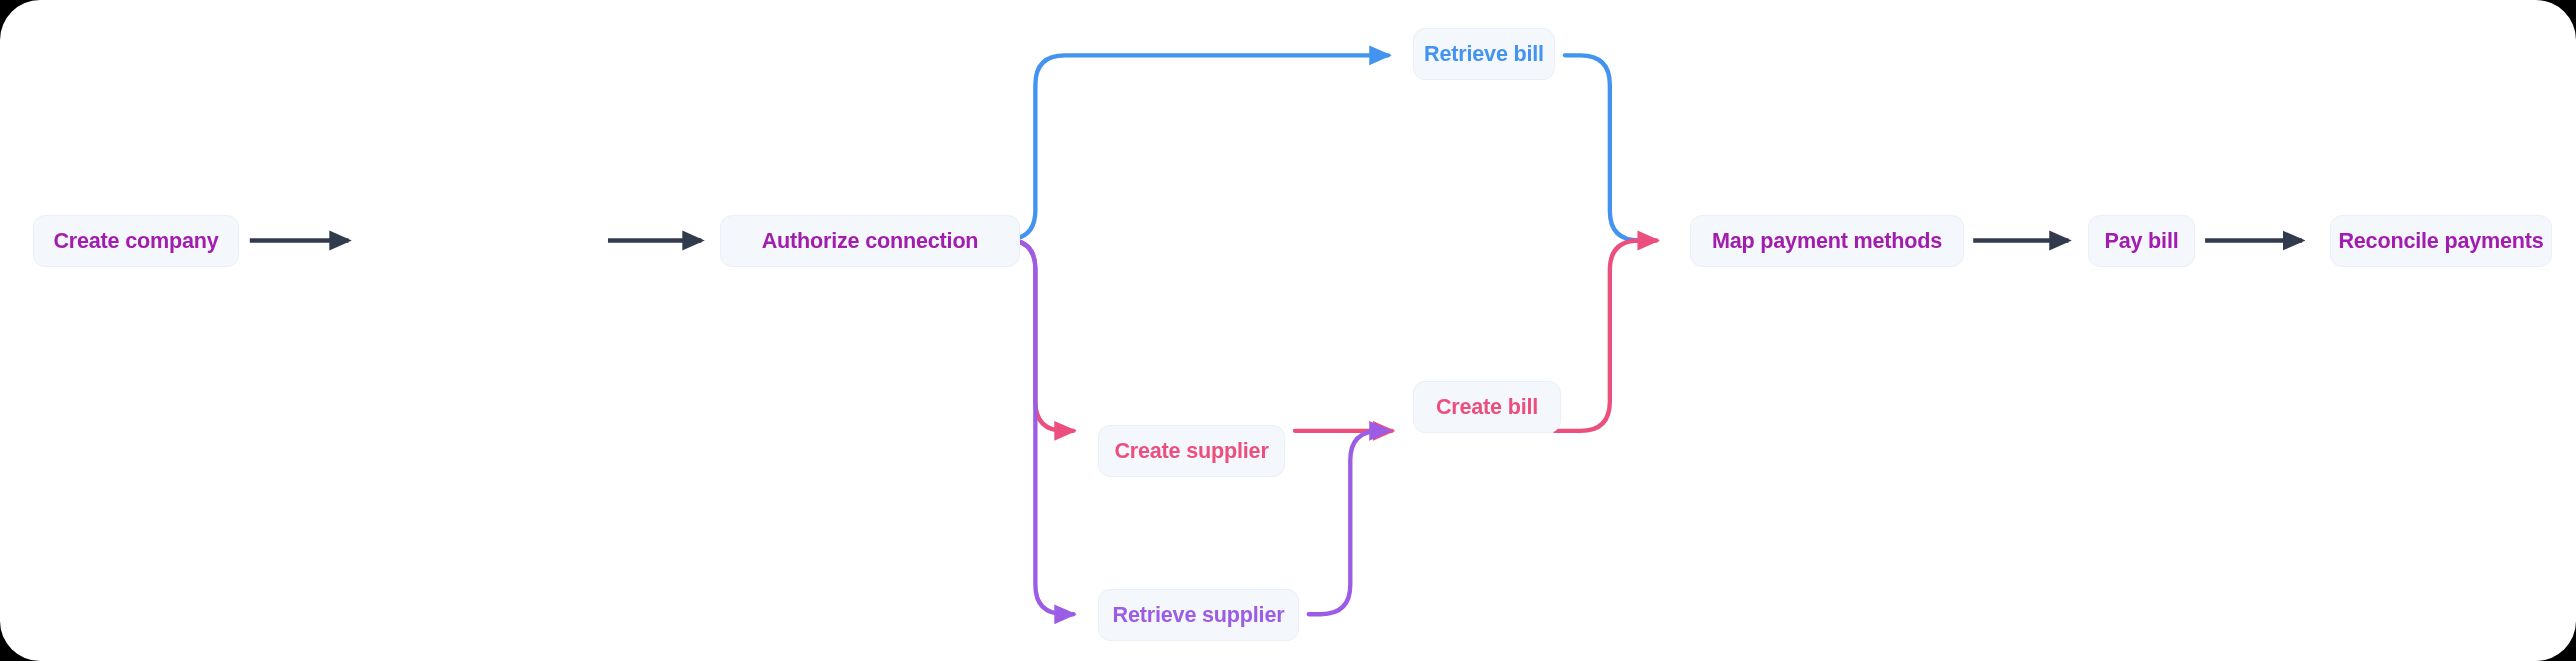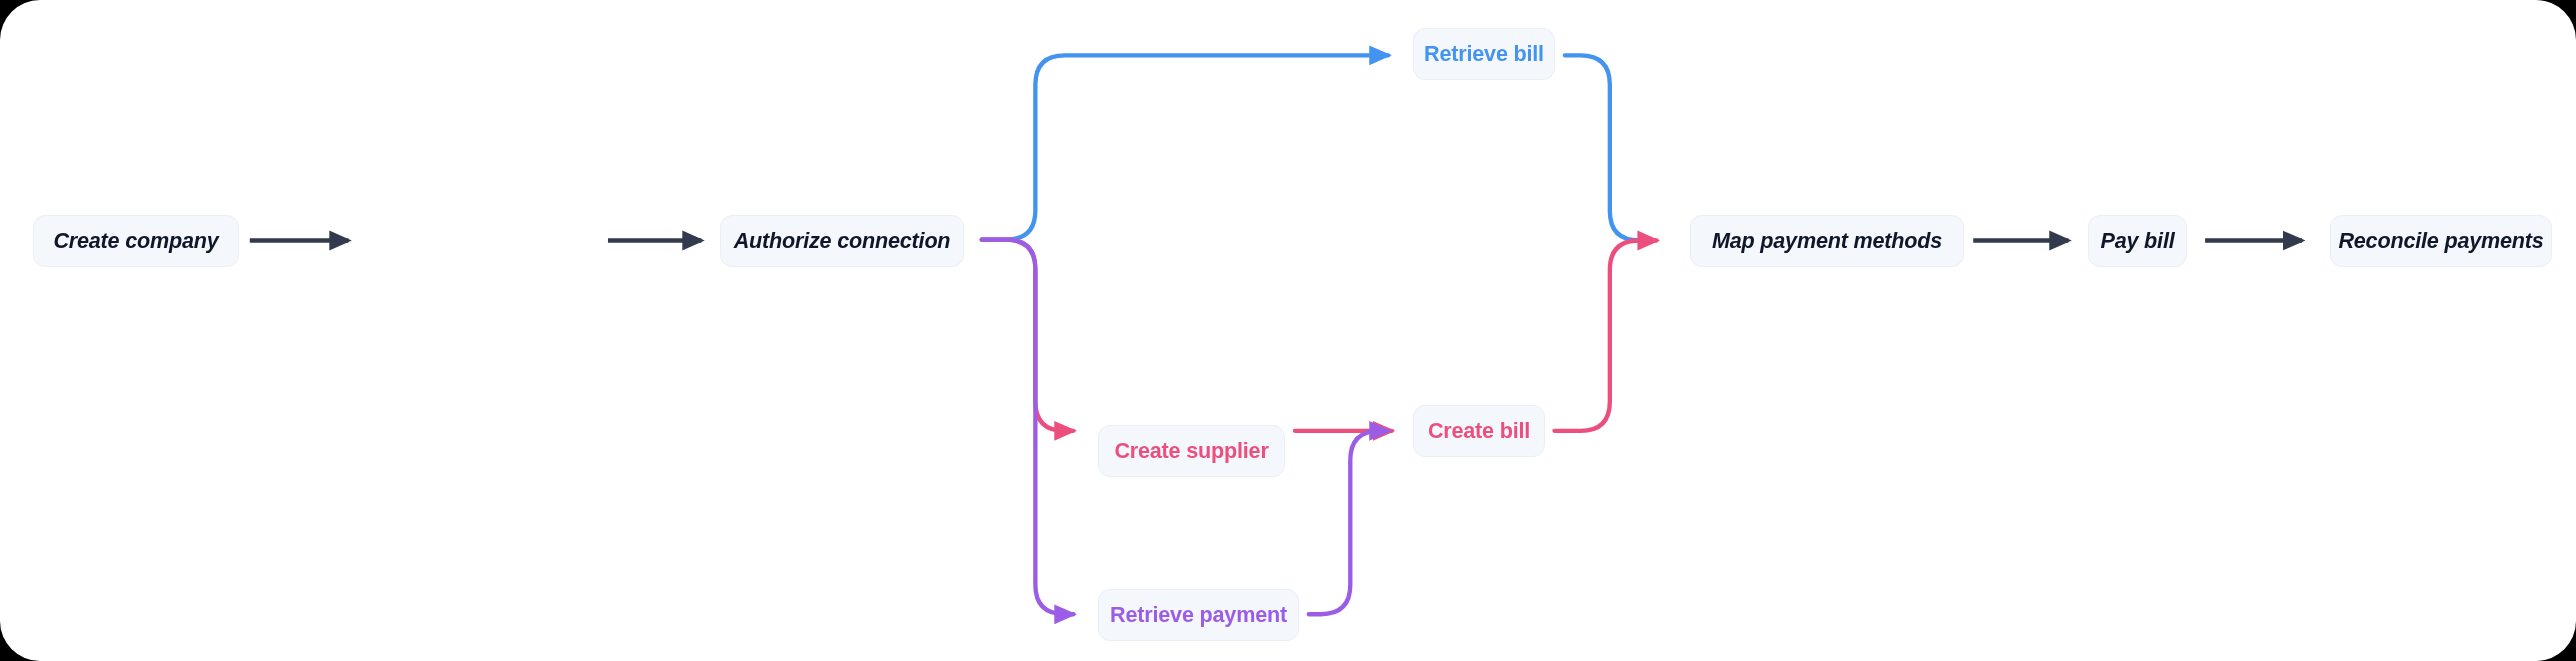--- a/index.html
+++ b/index.html
@@ -45,21 +45,21 @@
     padding: 0 18px;
     white-space: nowrap;
   }
   .node .label {
     font-family: "Liberation Sans", sans-serif;
     font-size: 21.6px;
     font-weight: 700;
     letter-spacing: -0.2px;
     line-height: 1;
   }
-  .node.dark .label  { color: #0f172a; font-style: italic; }
+  .node.dark .label  { color: #a21caf; }
   .node.blue .label  { color: #4294f0; }
   .node.pink .label  { color: #ec4e7e; }
   .node.purple .label{ color: #9b5de5; }
 </style>
 </head>
 <body>
 
 <div id="canvas">
 
   <svg id="edges" viewBox="0 0 2976 764" width="2576" height="661" xmlns="http://www.w3.org/2000/svg">
@@ -99,45 +99,45 @@
     <path d="M 2280 278 L 2390 278" fill="none" stroke="#323a4d" stroke-width="5" marker-end="url(#ah-dark)"></path>
 
     <path d="M 2548 278 L 2660 278" fill="none" stroke="#323a4d" stroke-width="5" marker-end="url(#ah-dark)"></path>
   </svg>
 
   <div class="node dark" style="left:33px; top:215px; width:206px;">
     <span class="label">Create company</span>
   </div>
 
 
-  <div class="node dark" style="left:720px; top:215px; width:244px;">
+  <div class="node dark" style="left:720px; top:215px; width:300px;">
     <span class="label">Authorize connection</span>
   </div>
 
   <div class="node blue" style="left:1413px; top:28px; width:142px;">
     <span class="label">Retrieve bill</span>
   </div>
 
   <div class="node pink" style="left:1098px; top:405px; width:187px;margin-top:20px;">
     <span class="label">Create supplier</span>
   </div>
 
-  <div class="node pink" style="left:1413px; top:405px; width:132px;align-items:center;">
+  <div class="node pink" style="left:1413px; top:381px; width:148px;align-items:center;">
     <span class="label">Create bill</span>
   </div>
 
   <div class="node purple" style="left:1098px; top:589px; width:201px;">
-    <span class="label">Retrieve payment</span>
+    <span class="label">Retrieve supplier</span>
   </div>
 
   <div class="node dark" style="left:1690px; top:215px; width:274px;">
     <span class="label">Map payment methods</span>
   </div>
 
-  <div class="node dark" style="left:2088px; top:215px; width:99px;">
+  <div class="node dark" style="left:2088px; top:215px; width:107px;">
     <span class="label">Pay bill</span>
   </div>
 
   <div class="node dark" style="left:2322px; top:215px; width:222px;margin-left:8px;">
     <span class="label">Reconcile payments</span>
   </div>
 
 </div>
 
 

